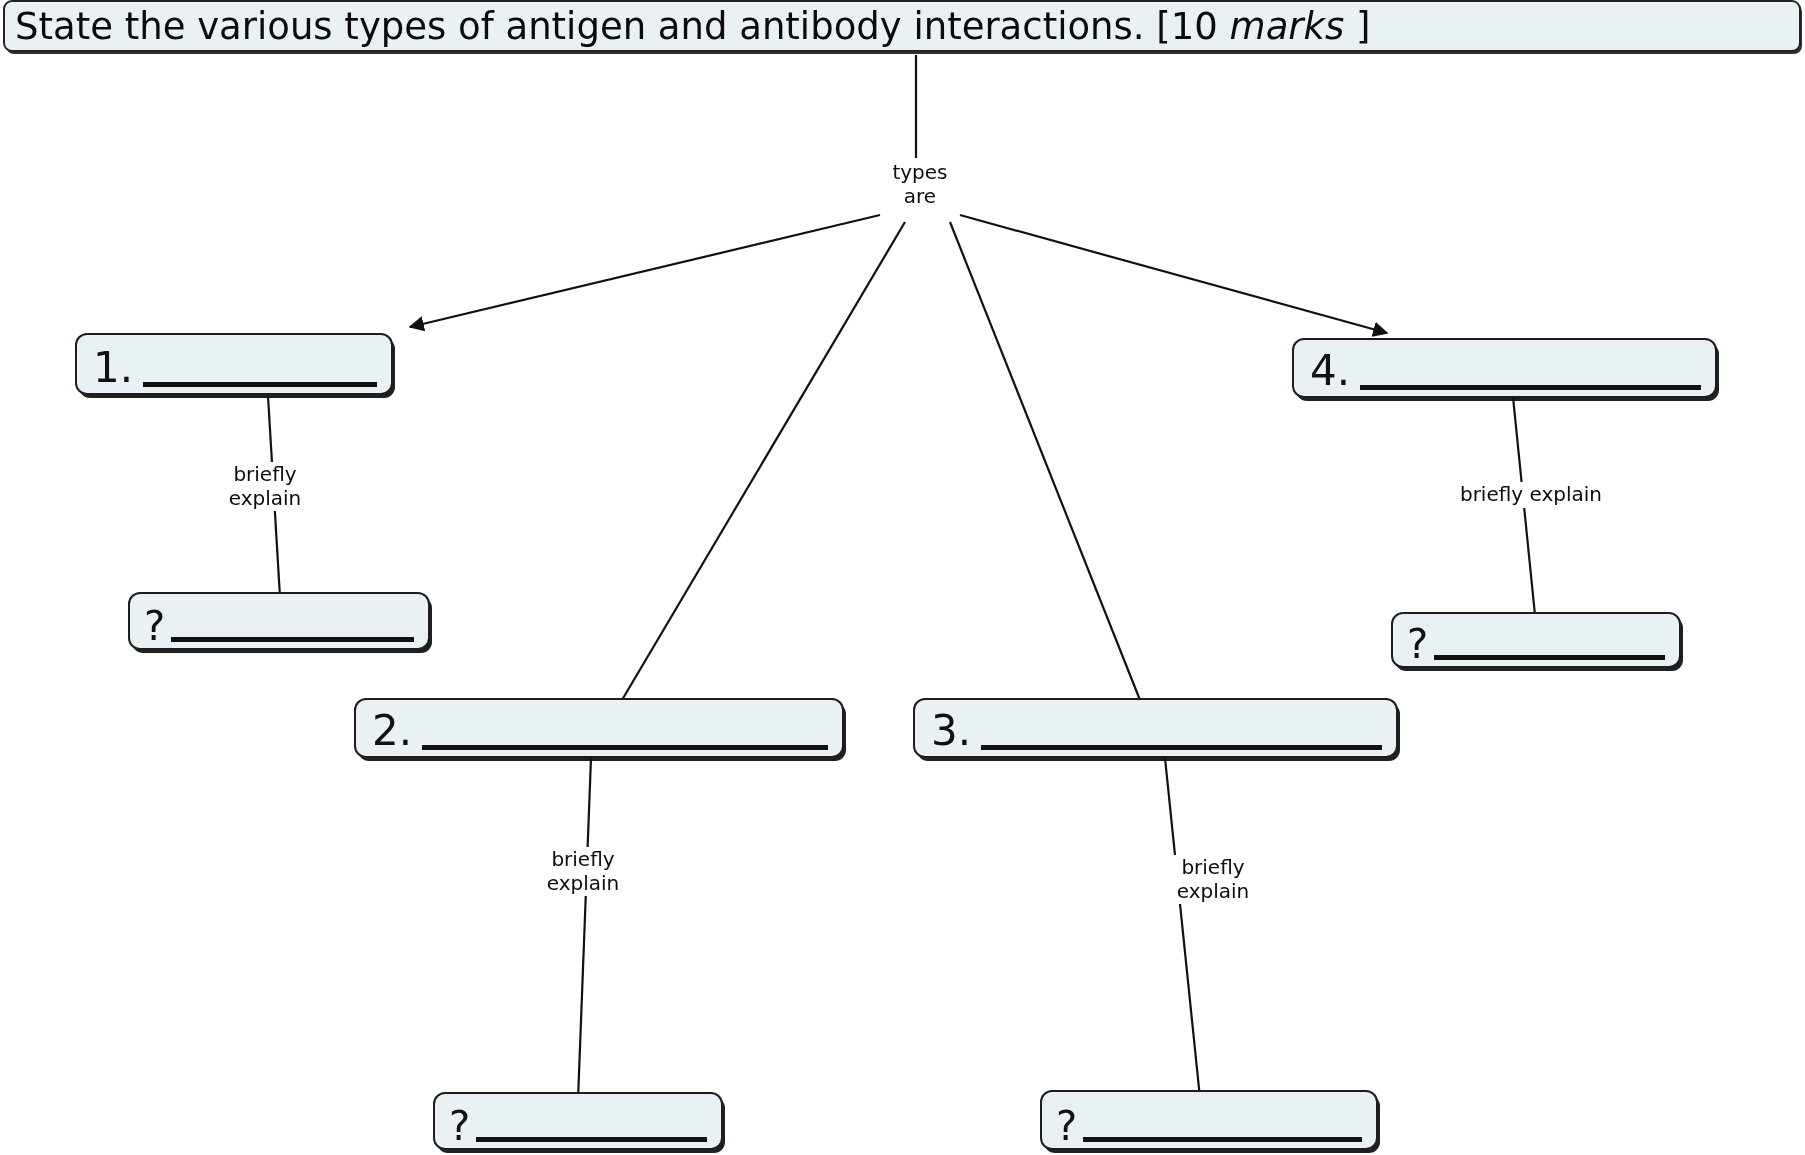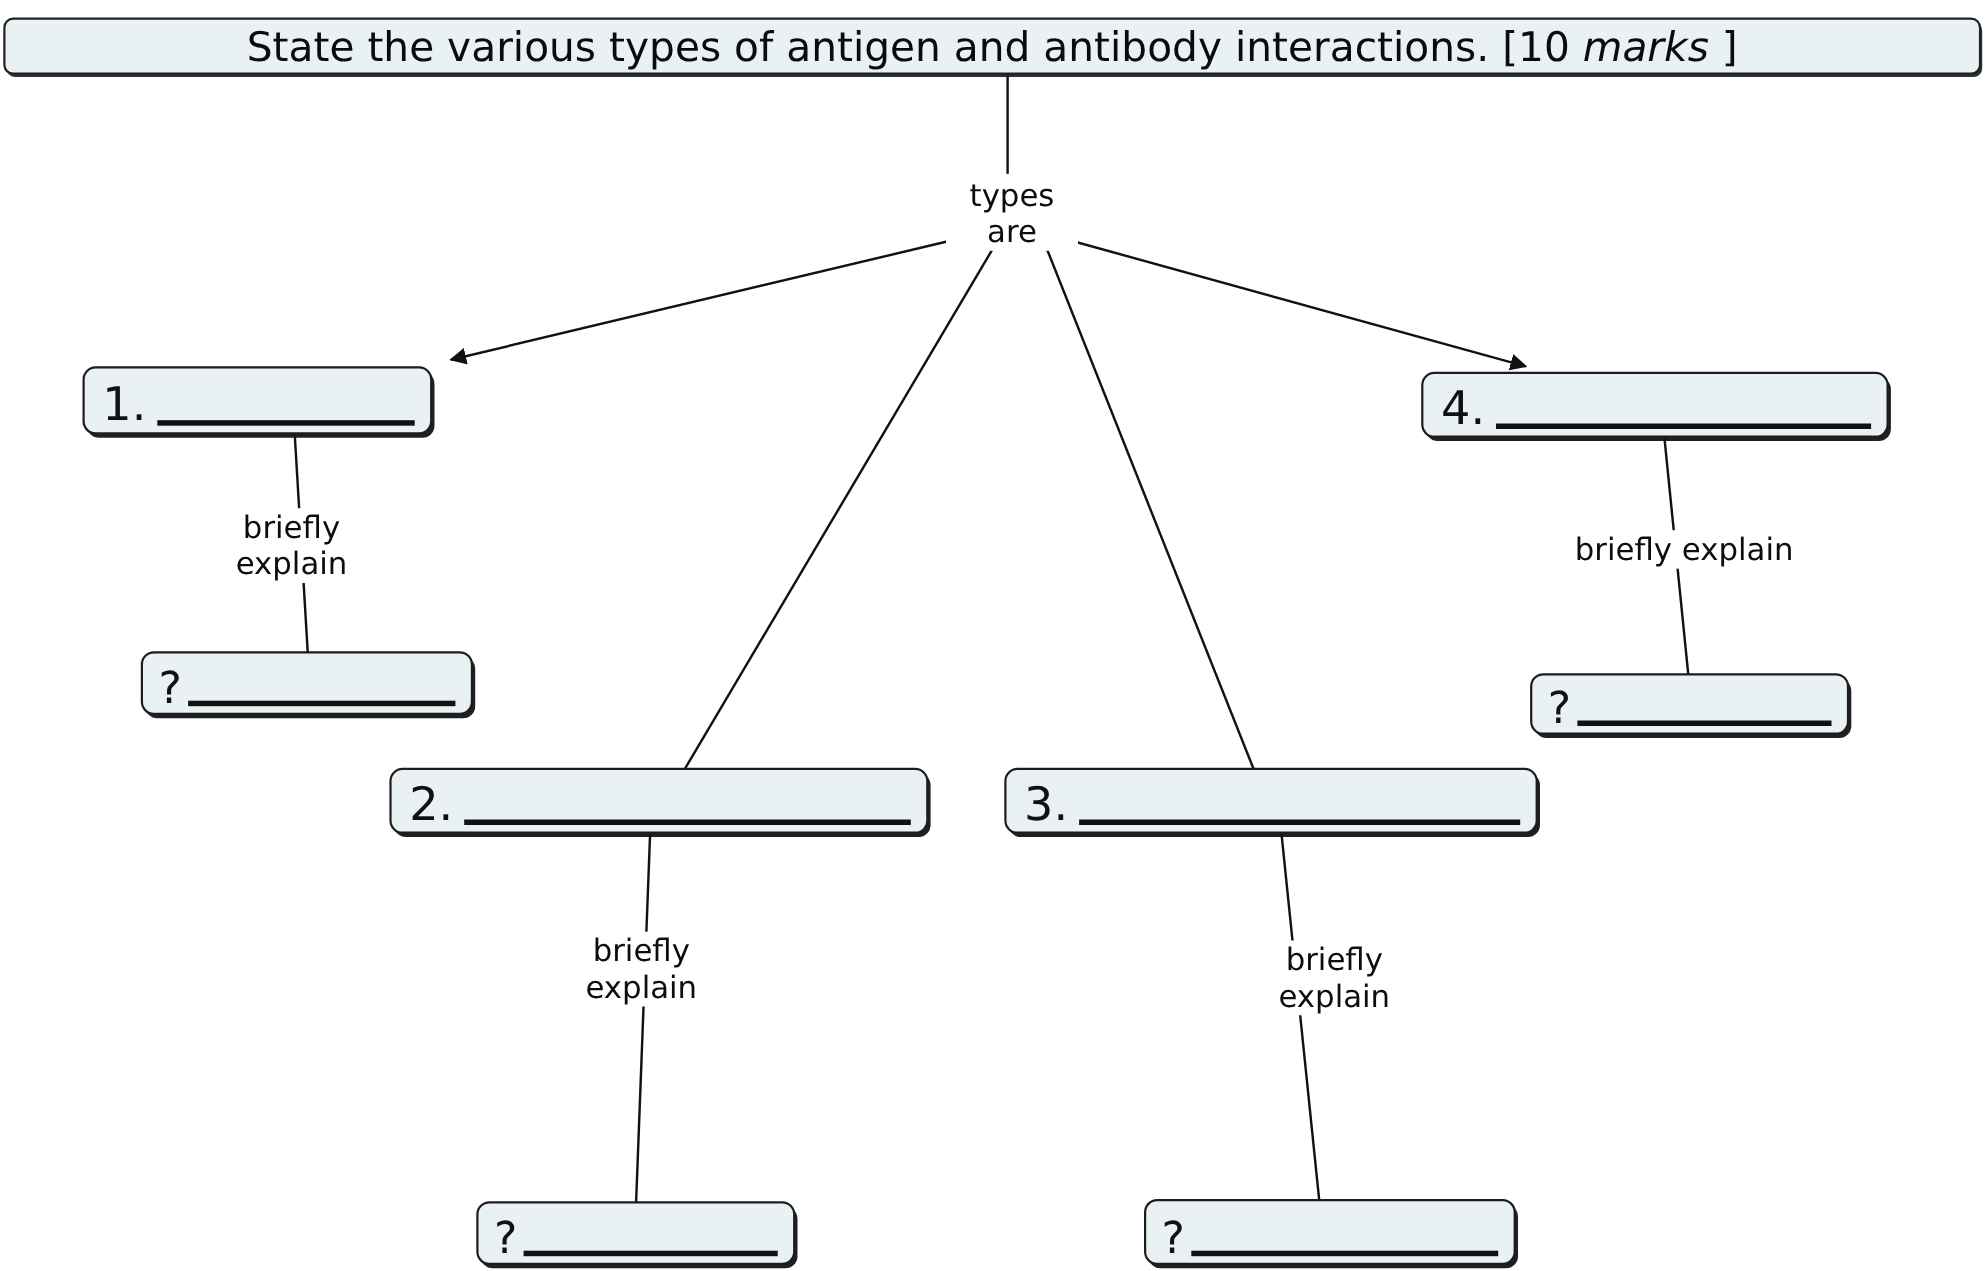--- a/index.html
+++ b/index.html
@@ -46,32 +46,31 @@
     border-bottom: 5px solid #111111;
     margin-left: 10px;
     margin-right: 14px;
     margin-bottom: 6px;
   }
 
   
   .title-bar {
     position: absolute;
     left: 3px;
-    top: 16px;
+    top: 0;
     width: 1798px;
     height: 52px;
     box-sizing: border-box;
     background: #eaf1f4;
     border: 2px solid #222222;
     border-radius: 9px;
     box-shadow: 2px 3px 0 -1px rgba(25,25,25,0.9);
     display: flex;
     align-items: center;
     padding: 0 10px;
-    justify-content: center;
   }
   .title-bar .title-text {
     font-size: 37px;
     line-height: 1;
     color: #0b0b0b;
     white-space: nowrap;
   }
   .title-bar .title-text .marks {
     font-style: italic;
   }
@@ -87,21 +86,21 @@
     padding-left: 14px;
     padding-bottom: 2px;
   }
   .node-q .rule {
     margin-left: 6px;
   }
 
   
   .edge-label {
     position: absolute;
-    font-size: 28px;
+    font-size: 20px;
     line-height: 1.18;
     color: #0d0d0d;
     text-align: center;
     white-space: pre;
     background: #ffffff;
     padding: 1px 5px;
   }
 </style>
 </head>
 <body>

